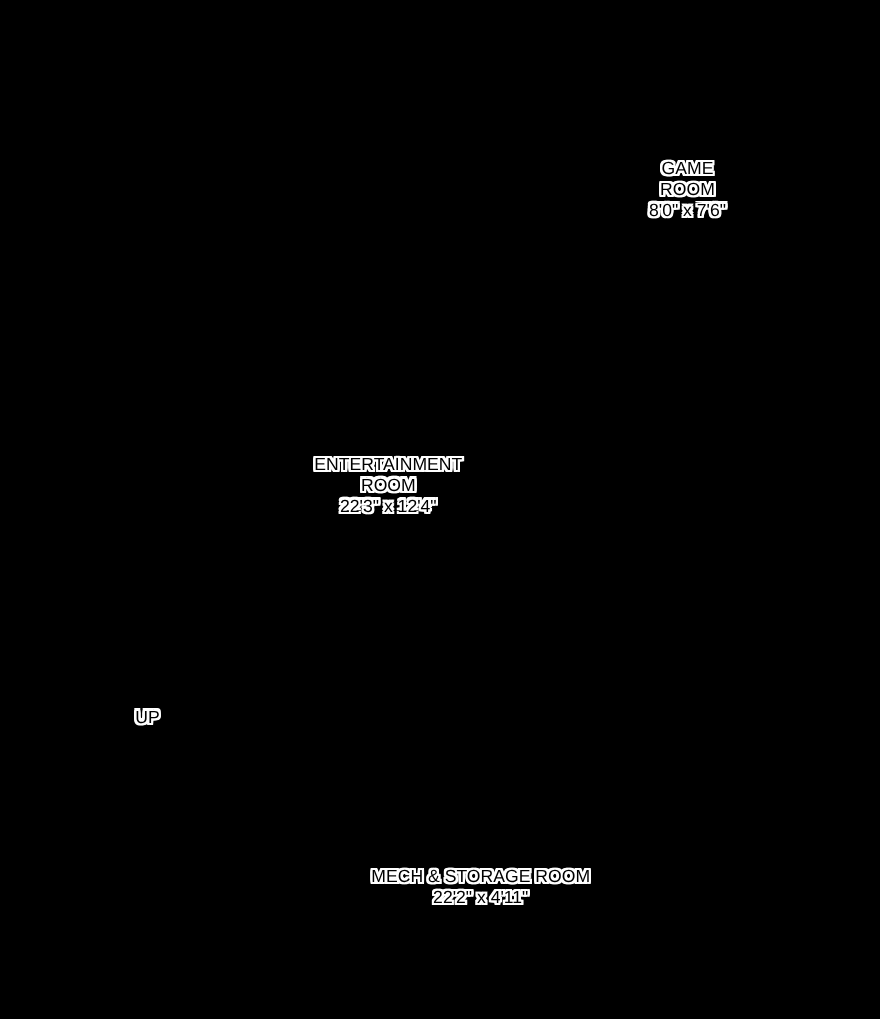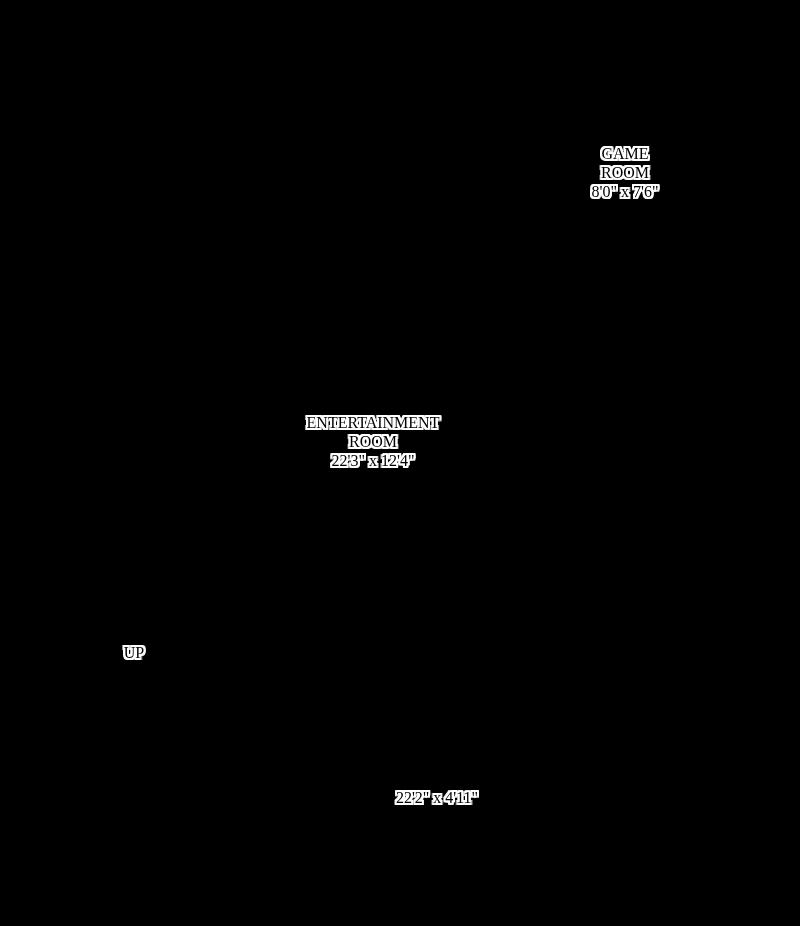--- a/index.html
+++ b/index.html
@@ -14,21 +14,20 @@
     position: relative;
     font-family: "Liberation Sans", sans-serif;
   }
   .plan-canvas {
     position: absolute;
     left: 0;
     top: 0;
     width: 800px;
     height: 926px;
     background: #000000;
-    font-family: Liberation Serif, serif;
   }
   
   .room-label {
     position: absolute;
     transform: translateX(-50%);
     text-align: center;
     font-size: 16px;
     line-height: 19px;
     font-weight: 400;
     white-space: nowrap;
@@ -40,21 +39,21 @@
       -1px -1px 0 #ffffff,  1px -1px 0 #ffffff,
       -1px  1px 0 #ffffff,  1px  1px 0 #ffffff,
       -2px  1px 0 #ffffff,  2px  1px 0 #ffffff,
       -2px -1px 0 #ffffff,  2px -1px 0 #ffffff,
       -1px  2px 0 #ffffff,  1px  2px 0 #ffffff,
       -1px -2px 0 #ffffff,  1px -2px 0 #ffffff;
   }
   .label-line { display: block; }
 
   #game-room-label         { left: 625px; top: 144px; }
-  #entertainment-room-label{ left: 353px; top: 413px; margin-left: 20px; }
+  #entertainment-room-label{ left: 353px; top: 413px; }
   #up-label                { left: 134px; top: 643px; }
   #mech-storage-room-label { left: 437px; top: 788px; }
 </style>
 </head>
 <body>
 
 <div class="plan-canvas">
 
   <div class="room-label" id="game-room-label">
     <span class="label-line">GAME</span>
@@ -66,16 +65,17 @@
     <span class="label-line">ENTERTAINMENT</span>
     <span class="label-line">ROOM</span>
     <span class="label-line">22'3" x 12'4"</span>
   </div>
 
   <div class="room-label" id="up-label">
     <span class="label-line">UP</span>
   </div>
 
   <div class="room-label" id="mech-storage-room-label">
+    <span class="label-line">MECH &amp; STORAGE ROOM</span>
     <span class="label-line">22'2" x 4'11"</span>
   </div>
 
 </div>
 
 </body></html>

